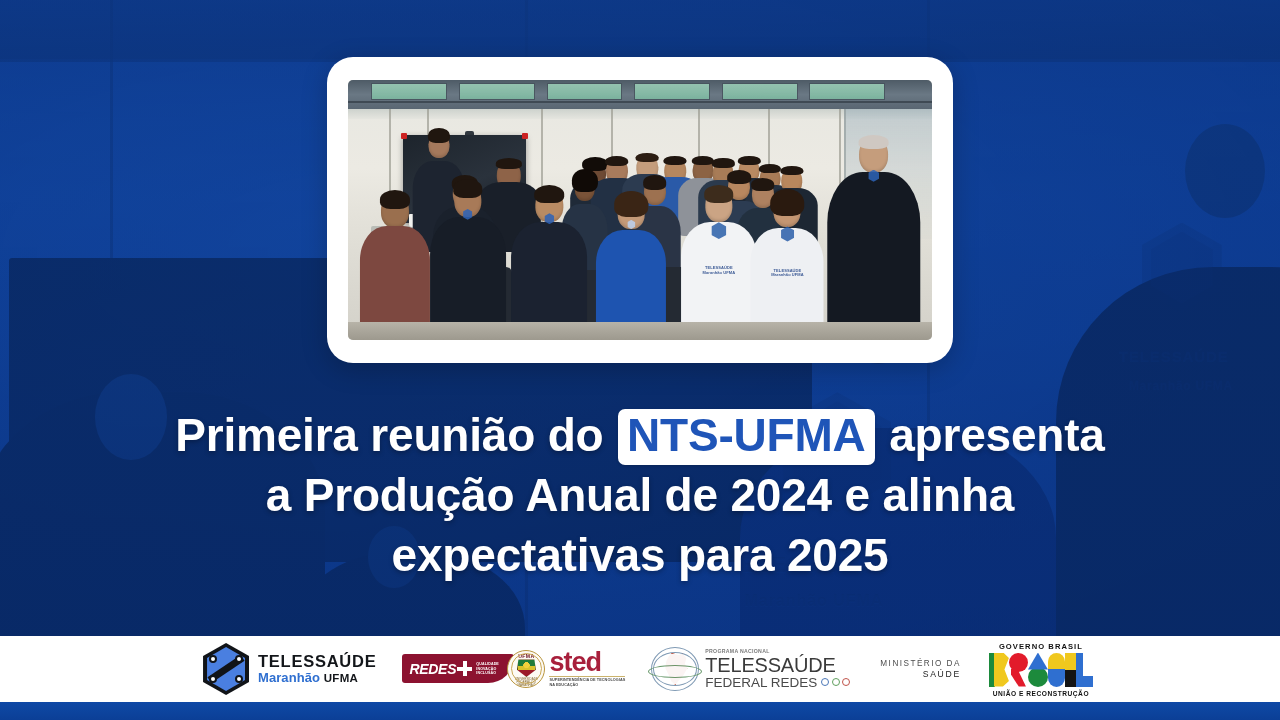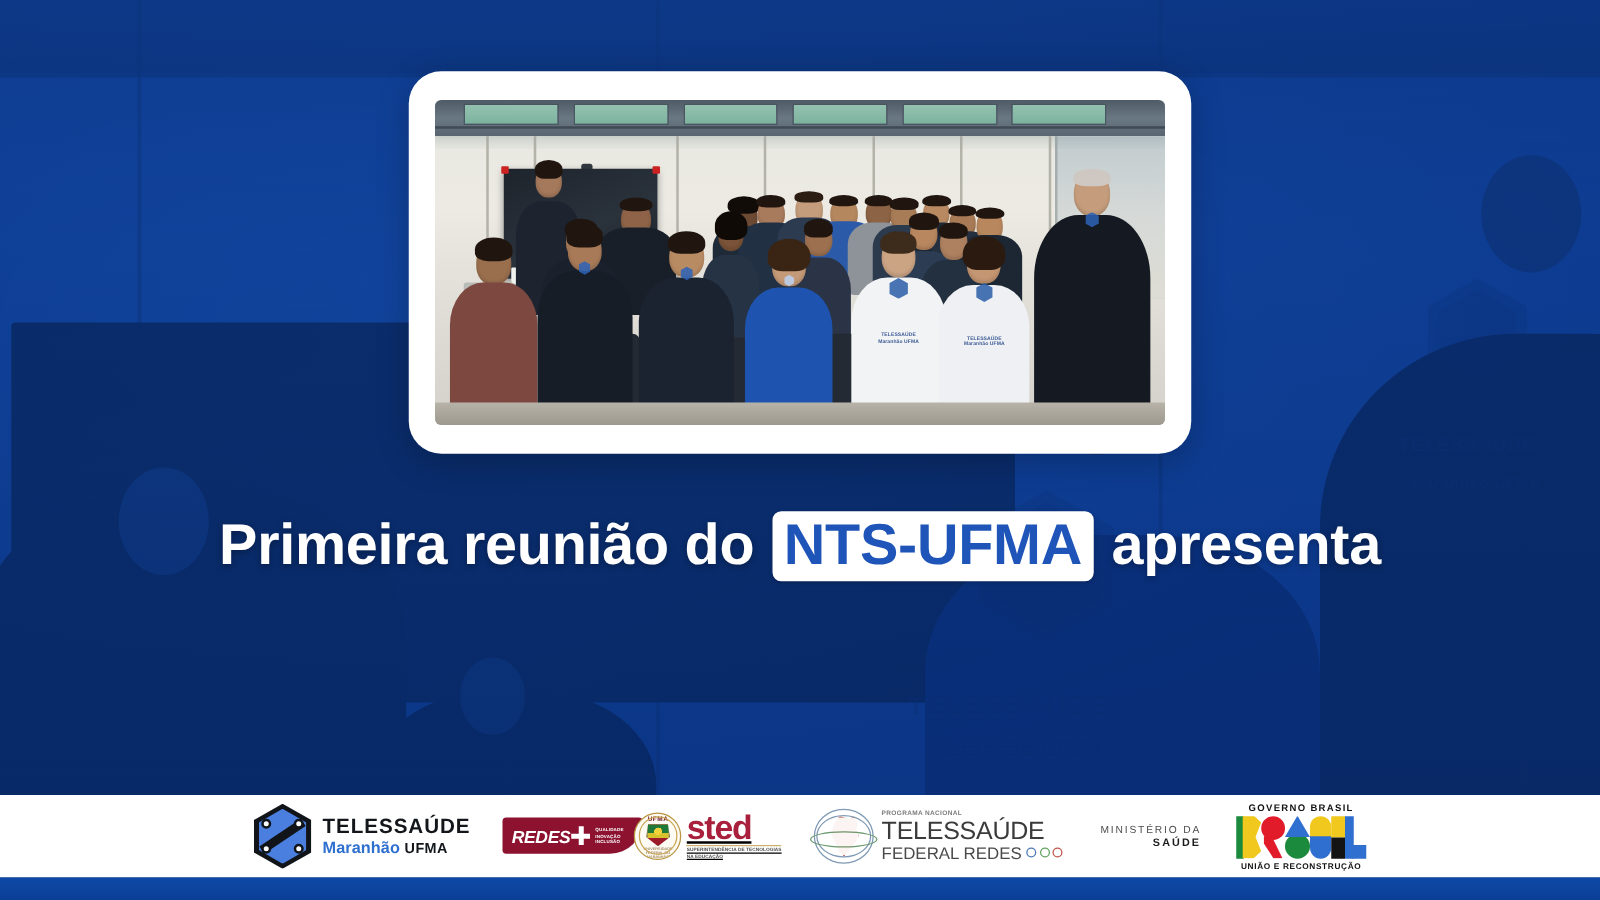--- a/index.html
+++ b/index.html
@@ -339,21 +339,21 @@
     background:
       radial-gradient(circle at 50% 32%, #f2d13d 0 22%, transparent 23%),
       linear-gradient(180deg,#1f7a3a 0 38%, #d8c22c 38% 64%, #9c1b2a 64% 100%);
     clip-path:polygon(8% 0,92% 0,100% 58%,50% 100%,0 58%);
     border:.7px solid #5d4a12;
   }
   .seal .band{
     font-size:3px; color:#7a5b1e; letter-spacing:.02em; margin-top:1px;
     text-align:center; line-height:1;
   }
-  .stedblk{ margin-left:4px;text-decoration:underline; }
+  .stedblk{ margin-left:4px; }
   .stedblk .big{
     font-size:27px; font-weight:700; color:#a8203c; letter-spacing:-.035em;
     line-height:.92;
   }
   .stedblk .rule{ height:1px;background:#cbb36c; width:100%; margin:1.5px 0 1.5px; }
   .stedblk .sub{
     font-size:3.8px; line-height:1.34; color:#4b4b4b; font-weight:700; letter-spacing:.015em;
   }
 
   
@@ -393,21 +393,21 @@
   }
   .brr-words .dots{ display:flex; gap:2.5px; }
   .brr-words .dots i{
     display:block; width:8px;height:8px;border-radius:50%;
     border:1.4px solid #999; background:transparent;
   }
 
   
   .lg-ms{ text-align:right; line-height:1.35; margin-left:4px; }
   .lg-ms .a{ font-size:8.2px; color:#4d4d4d; letter-spacing:.18em; font-weight:400; }
-  .lg-ms .b{ font-size:8.6px; color:#1c1c1c; letter-spacing:.2em; font-weight:700; }
+  .lg-ms .b{ font-size:8.6px; color:#1c1c1c; letter-spacing:.2em; font-weight:400; }
 
   
   .lg-gov{ text-align:center; margin-left:2px; }
   .lg-gov .top{
     font-size:7.6px; font-weight:700; color:#111; letter-spacing:.14em; margin-bottom:2px;
   }
   .brasil{
     display:flex; align-items:flex-end; gap:0px; height:34px;
   }
   .brasil span{ position:relative; display:block; }
@@ -686,20 +686,22 @@
       </div>
 
       <div class="floor"></div>
     </div>
   </div>
 
   <div class="headline">
     <span>Primeira reunião do</span>
     <span class="hl">NTS-UFMA</span>
     <span>apresenta</span>
+    <span class="l2">a Produção Anual de 2024 e alinha</span>
+    <span class="l3">expectativas para 2025</span>
   </div>
 
   <div class="footer">
     <div class="logos">
 
       <div class="lg-ts">
         <div class="ts-hex">
           <div class="inner"></div>
           <div class="bar"></div>
           <div class="dot d1"></div>

